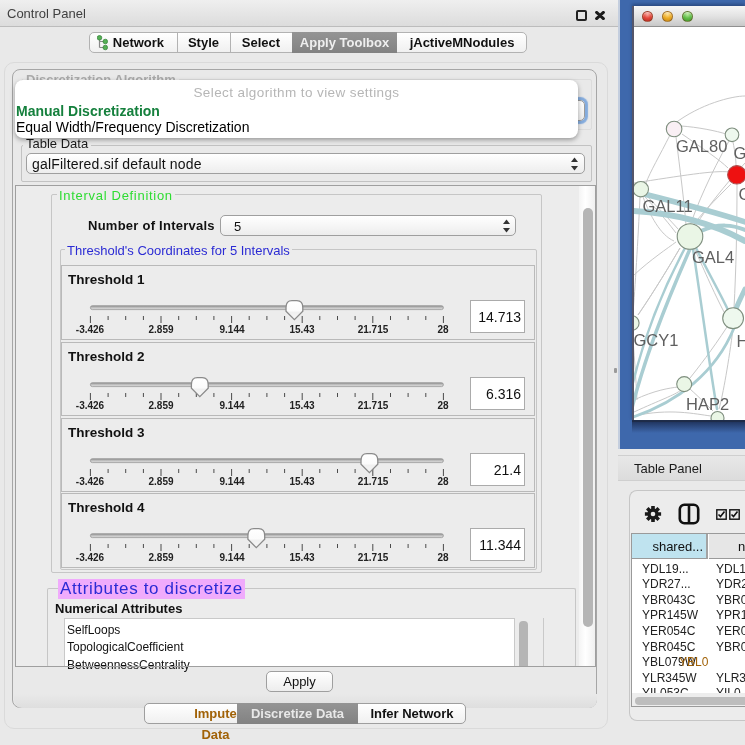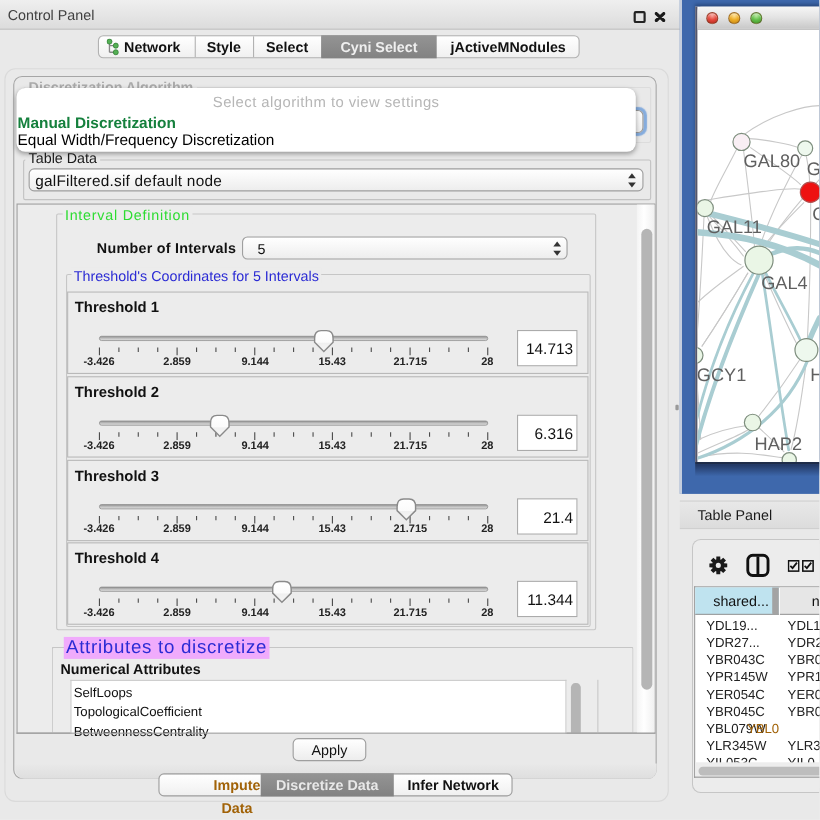--- a/index.html
+++ b/index.html
@@ -13,21 +13,21 @@
     <path d="M1.6 1.4 L8.4 7.6 M8.4 1.4 L1.6 7.6" stroke="#1a1a1a" stroke-width="3" stroke-linecap="round"></path>
   </svg>
 
 <div class="abs" style="left:89px;top:32px;width:438px;height:21px;background:linear-gradient(#ffffff,#f0f0f0);border:1px solid #b2b2b2;border-radius:5px;"></div>
 <div class="abs" style="left:89px;top:32px;width:88px;height:38px;line-height:21px;text-align:center;font-size:13px;font-weight:bold;color:#111;border-radius:5px 0 0 5px;">&nbsp;&nbsp;&nbsp;Network</div>
 <div class="abs" style="left:177px;top:33px;width:1px;height:19px;background:#b2b2b2;"></div>
 <div class="abs" style="left:177px;top:32px;width:53px;height:21px;line-height:21px;text-align:center;font-size:13px;font-weight:bold;color:#111;">Style</div>
 <div class="abs" style="left:230px;top:33px;width:1px;height:19px;background:#b2b2b2;"></div>
 <div class="abs" style="left:230px;top:32px;width:62px;height:21px;line-height:21px;text-align:center;font-size:13px;font-weight:bold;color:#111;">Select</div>
 <div class="abs" style="left:292px;top:33px;width:1px;height:19px;background:#b2b2b2;"></div>
-<div class="abs" style="left:292px;top:32px;width:105px;height:21px;line-height:21px;text-align:center;font-size:13px;font-weight:bold;background:linear-gradient(#949494,#828282);color:#efefef;">Cyni Select</div>
+<div class="abs" style="left:292px;top:32px;width:105px;height:21px;line-height:21px;text-align:center;font-size:13px;font-weight:bold;background:linear-gradient(#949494,#828282);color:#efefef;">Apply Toolbox</div>
 <div class="abs" style="left:397px;top:32px;width:130px;height:21px;line-height:21px;text-align:center;font-size:13px;font-weight:bold;color:#111;border-radius:0 5px 5px 0;">jActiveMNodules</div>
 <svg class="abs" style="left:97px;top:35px;" width="11" height="16" viewBox="0 0 11 16">
 <path d="M2.5 3.5 L2.5 12.5 M2.5 6.5 L8 6.5 M2.5 12.5 L8 12.5" stroke="#888" stroke-width="1.2" fill="none"></path>
 <circle cx="2.5" cy="2.8" r="2.3" fill="#55b055" stroke="#2e7d32" stroke-width="0.7"></circle>
 <circle cx="8.3" cy="6.5" r="2.3" fill="#55b055" stroke="#2e7d32" stroke-width="0.7"></circle>
 <circle cx="8.3" cy="12.5" r="2.3" fill="#55b055" stroke="#2e7d32" stroke-width="0.7"></circle>
 </svg>
 <div class="abs" style="left:12px;top:69px;width:585px;height:639px;border:1.5px solid #a6a6a6;border-radius:8px;background:#e9e9e9;"></div>
 <div class="abs" style="left:4px;top:62px;width:604px;height:667px;border:1px solid #dadada;border-radius:10px;"></div>
 <div class="abs" style="left:21px;top:79px;width:571px;height:51px;border:1px solid #dcdcdc;border-radius:2px;"></div>
@@ -318,21 +318,21 @@
   </svg>
 <svg class="abs" style="left:716px;top:509px;" width="11" height="11" viewBox="0 0 11 11">
 <rect x="0.8" y="0.8" width="9.4" height="9.4" fill="none" stroke="#111" stroke-width="1.4"></rect>
 <path d="M2.5 5.5 L4.5 7.5 L8.5 2.5" fill="none" stroke="#111" stroke-width="1.6"></path>
   </svg>
 <svg class="abs" style="left:729px;top:509px;" width="11" height="11" viewBox="0 0 11 11">
 <rect x="0.8" y="0.8" width="9.4" height="9.4" fill="none" stroke="#111" stroke-width="1.4"></rect>
 <path d="M2.5 5.5 L4.5 7.5 L8.5 2.5" fill="none" stroke="#111" stroke-width="1.6"></path>
   </svg>
 <div class="abs" style="left:631px;top:533px;width:114px;height:174px;background:#ffffff;border:1px solid #9a9a9a;border-right:none;"></div>
-<div class="abs" style="left:632px;top:534px;width:76px;height:25px;background:#bfe3ef;border-right:6px solid #a3a3a3;border-bottom:1px solid #9a9a9a;text-align:right;padding-right:3px;line-height:25px;font-size:13px;color:#111;">shared...</div>
+<div class="abs" style="left:632px;top:534px;width:76px;height:25px;background:#bfe3ef;border-right:2px solid #a3a3a3;border-bottom:1px solid #9a9a9a;text-align:right;padding-right:3px;line-height:25px;font-size:13px;color:#111;">shared...</div>
 <div class="abs" style="left:709px;top:534px;width:36px;height:25px;background:#e6e6e6;border-bottom:1px solid #9a9a9a;font-size:13px;color:#111;padding-left:29px;line-height:25px;">n</div>
 <div class="abs" style="left:642px;top:561.5px;font-size:12px;color:#222;">YDL19...</div>
 <div class="abs" style="left:716px;top:561.5px;font-size:12px;color:#222;">YDL1</div>
 <div class="abs" style="left:642px;top:577.1px;font-size:12px;color:#222;">YDR27...</div>
 <div class="abs" style="left:716px;top:577.1px;font-size:12px;color:#222;">YDR2</div>
 <div class="abs" style="left:642px;top:592.7px;font-size:12px;color:#222;">YBR043C</div>
 <div class="abs" style="left:716px;top:592.7px;font-size:12px;color:#222;">YBR0</div>
 <div class="abs" style="left:642px;top:608.3px;font-size:12px;color:#222;">YPR145W</div>
 <div class="abs" style="left:716px;top:608.3px;font-size:12px;color:#222;">YPR1</div>
 <div class="abs" style="left:642px;top:623.9px;font-size:12px;color:#222;">YER054C</div>

